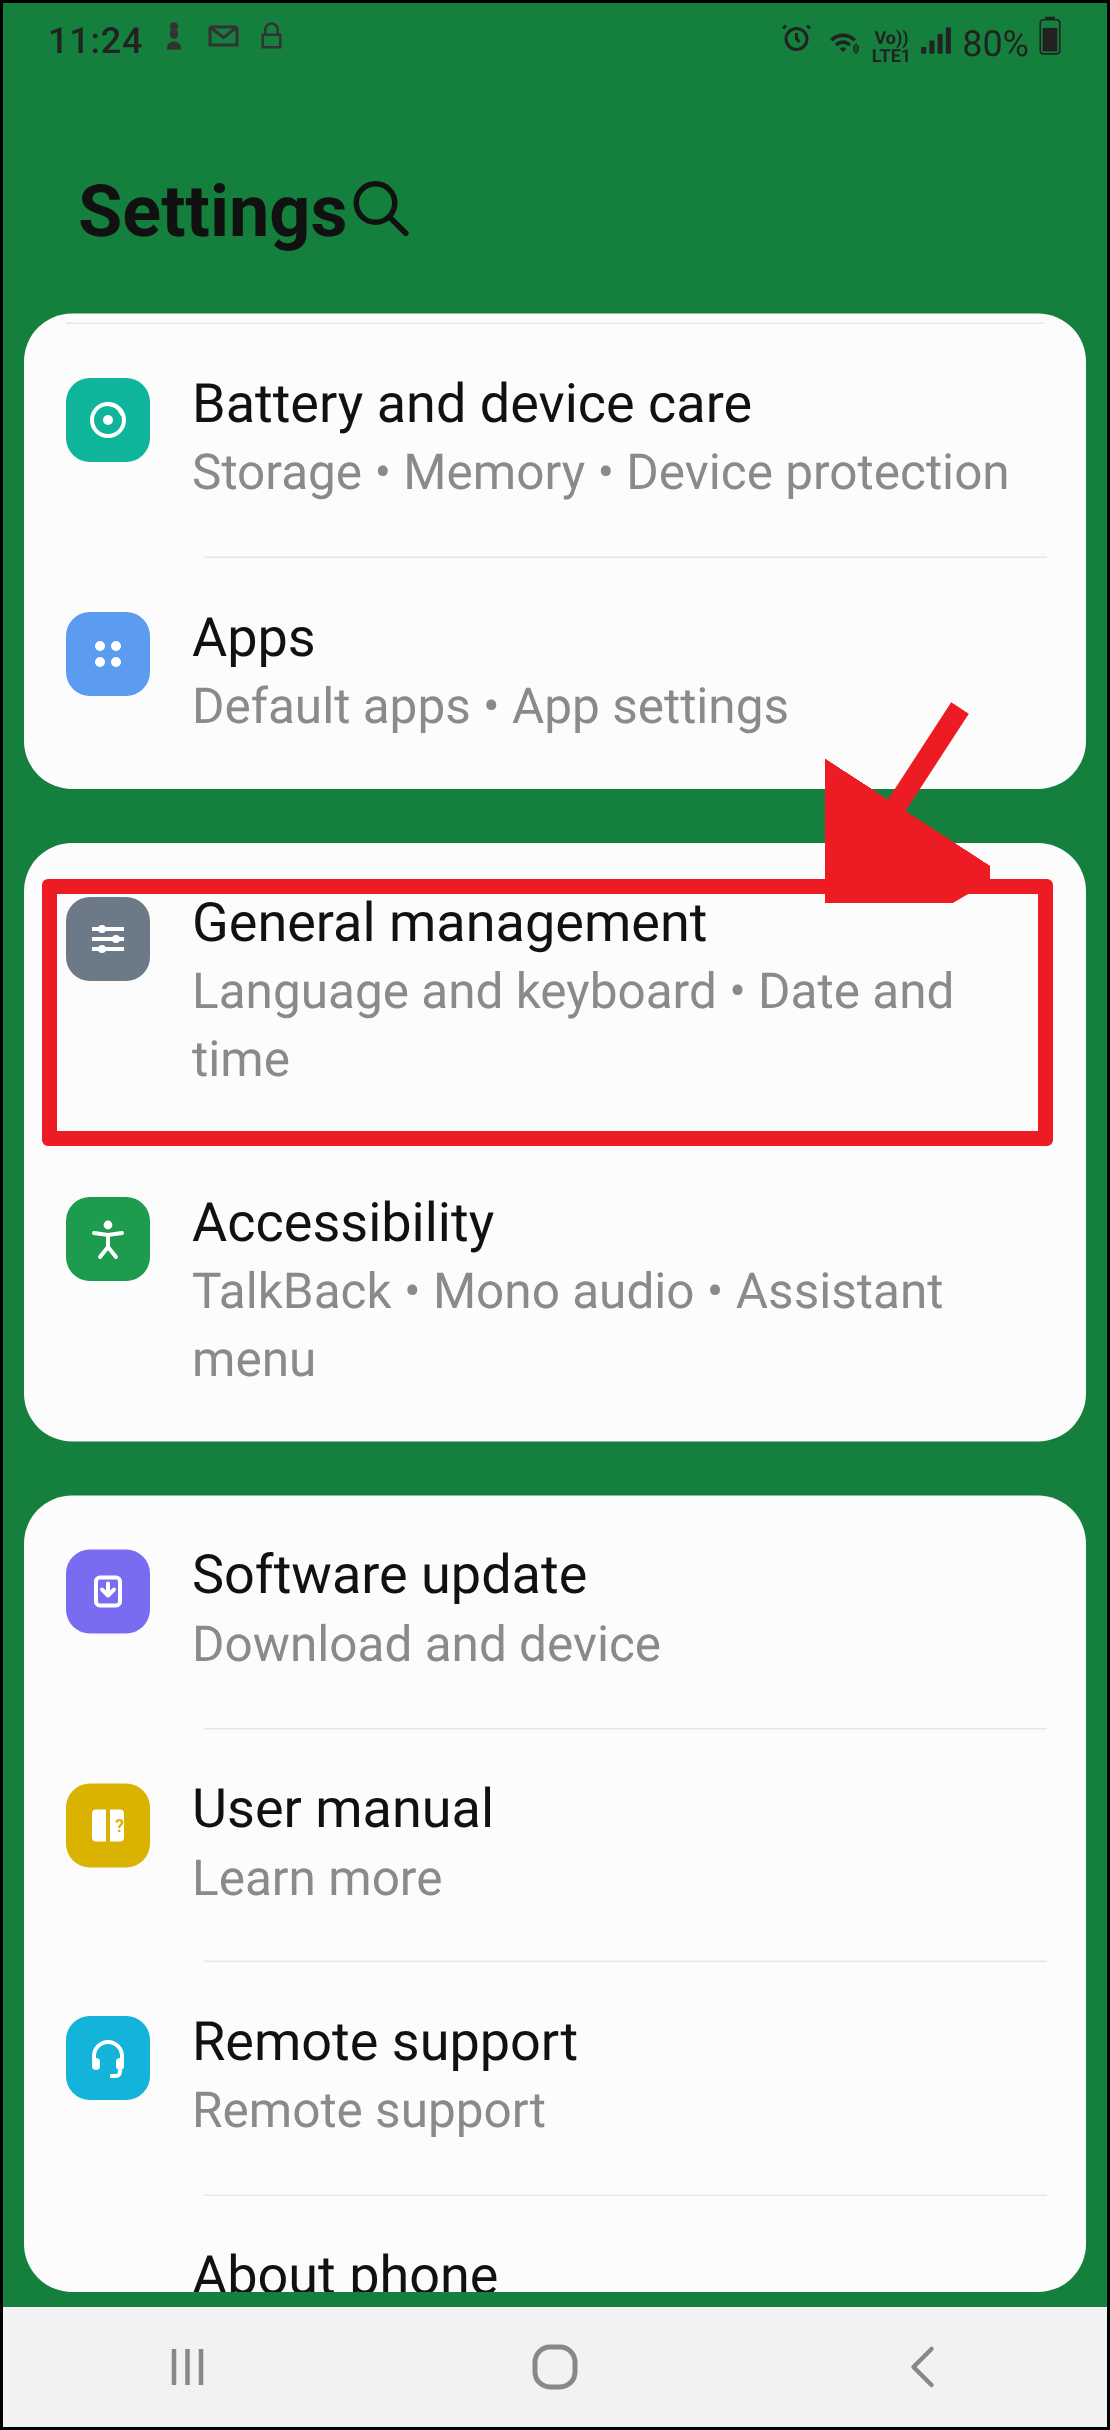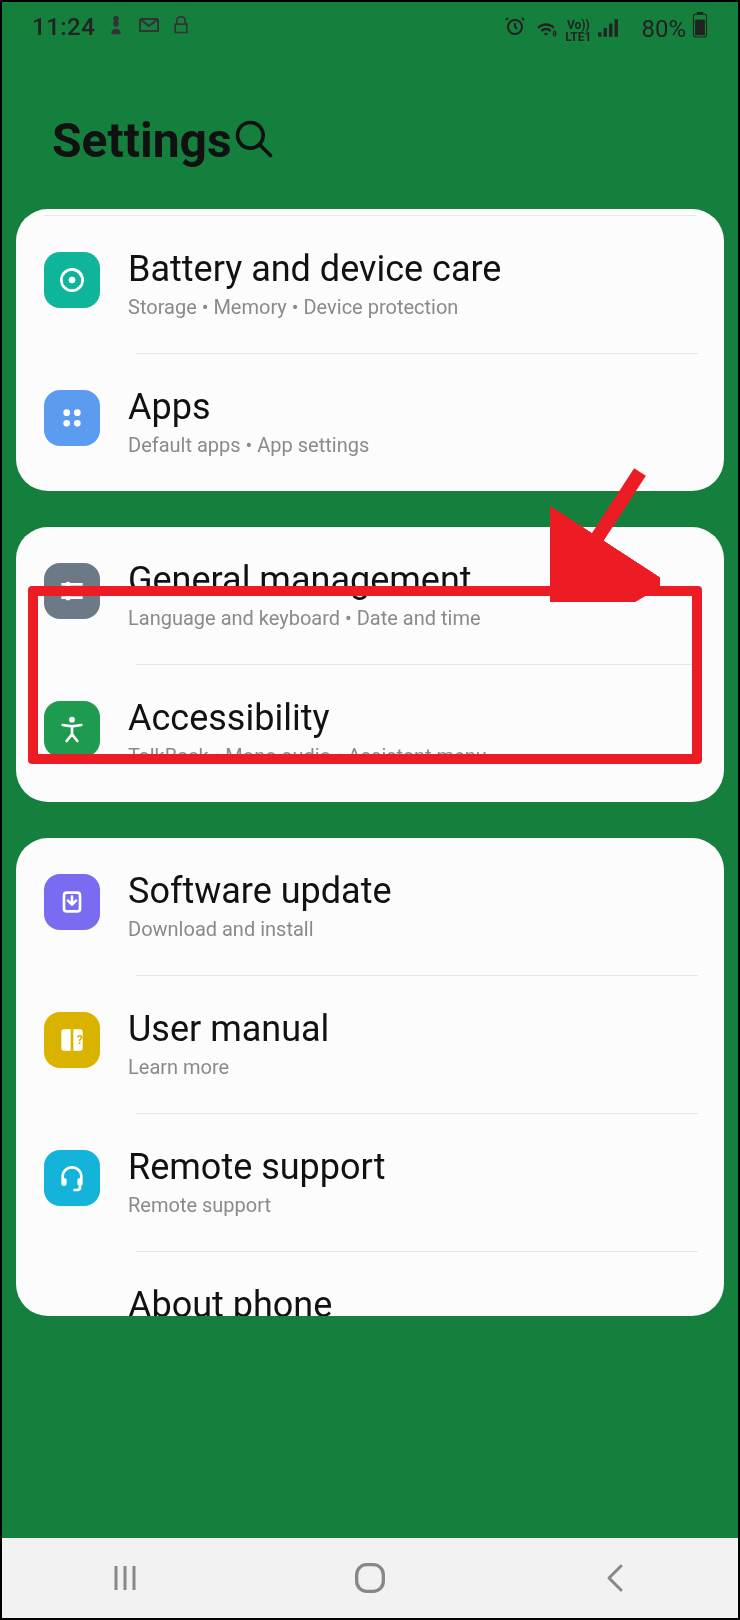--- a/index.html
+++ b/index.html
@@ -77,21 +77,21 @@
     }
     .icon-box svg { width: 32px; height: 32px; }
     .item-text { flex: 1; }
     .item-title {
       font-size: 36px;
       color: #111;
       font-weight: 400;
       margin-bottom: 4px;
     }
     .item-sub {
-      font-size: 20px;
+      font-size: 33px;
       color: #8a8a8a;
       font-weight: 400;
       line-height: 1.35;
     }
     
     .highlight-box {
       position: absolute;
       border: 10px solid #ed1c24;
       border-radius: 4px;
       pointer-events: none;
@@ -167,21 +167,21 @@
         <span class="status-lte" style="white-space:pre;">Vo))
 LTE1</span>
         <span class="status-icon">
           <svg width="22" height="20" viewBox="0 0 20 18">
               <rect x="1" y="13" width="3" height="4" fill="#222"></rect>
               <rect x="6" y="9" width="3" height="8" fill="#222"></rect>
               <rect x="11" y="5" width="3" height="12" fill="#222"></rect>
               <rect x="16" y="1" width="3" height="16" fill="#222"></rect>
             </svg>
         </span>
-        <span style="font-size:24px;margin-left:16px;">80%</span>
+        <span style="font-size:24px;">80%</span>
         <span class="status-icon">
           <svg width="16" height="26" viewBox="0 0 14 24">
               <rect x="4" y="0" width="6" height="2" fill="#222"></rect>
               <rect x="1" y="2" width="12" height="21" rx="2" fill="none" stroke="#222" stroke-width="1"></rect>
               <rect x="2.5" y="7" width="9" height="14.5" fill="#222"></rect>
             </svg>
         </span>
       </div>
     </div>
 
@@ -262,21 +262,21 @@
     <div class="card">
       <div class="item">
         <div class="icon-box" style="background:#7a6cf0;">
           <svg viewBox="0 0 24 24">
               <rect x="6" y="5" width="12" height="14" rx="2" fill="none" stroke="#fff" stroke-width="2"></rect>
               <path d="M12 8v5M9 11l3 3 3-3" stroke="#fff" stroke-width="2" fill="none" stroke-linecap="round" stroke-linejoin="round"></path>
             </svg>
         </div>
         <div class="item-text">
           <div class="item-title">Software update</div>
-          <div class="item-sub">Download and install</div>
+          <div class="item-sub">Download and device</div>
         </div>
       </div>
       <div class="item-divider"></div>
       <div class="item">
         <div class="icon-box" style="background:#d9b300;">
           <svg viewBox="0 0 24 24">
               <path d="M6 4h5v16H6a2 2 0 01-2-2V6a2 2 0 012-2zM13 4h5a2 2 0 012 2v12a2 2 0 01-2 2h-5z" fill="#fff"></path>
               <text x="15.5" y="15" font-size="9" fill="#d9b300" font-weight="bold">?</text>
             </svg>
         </div>

